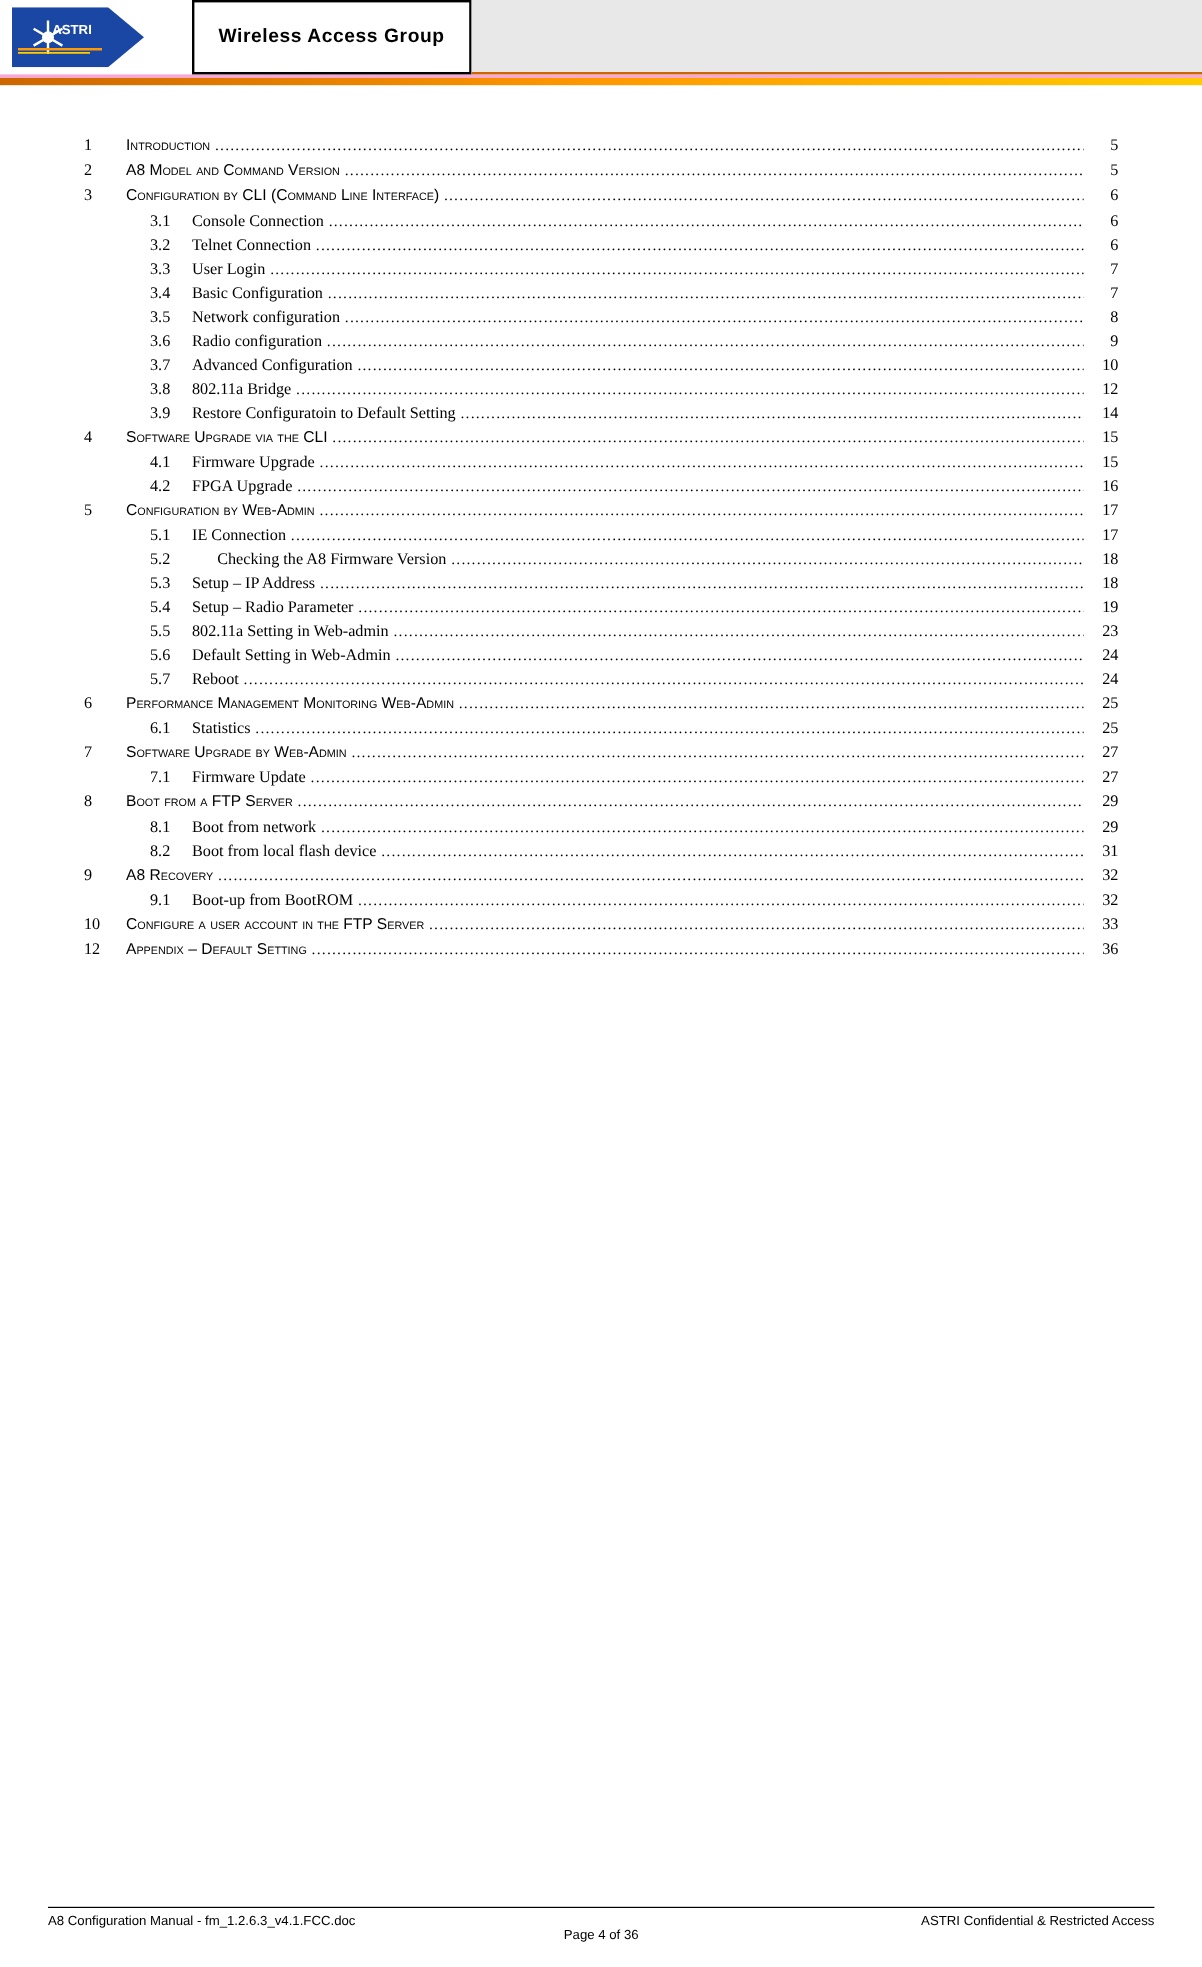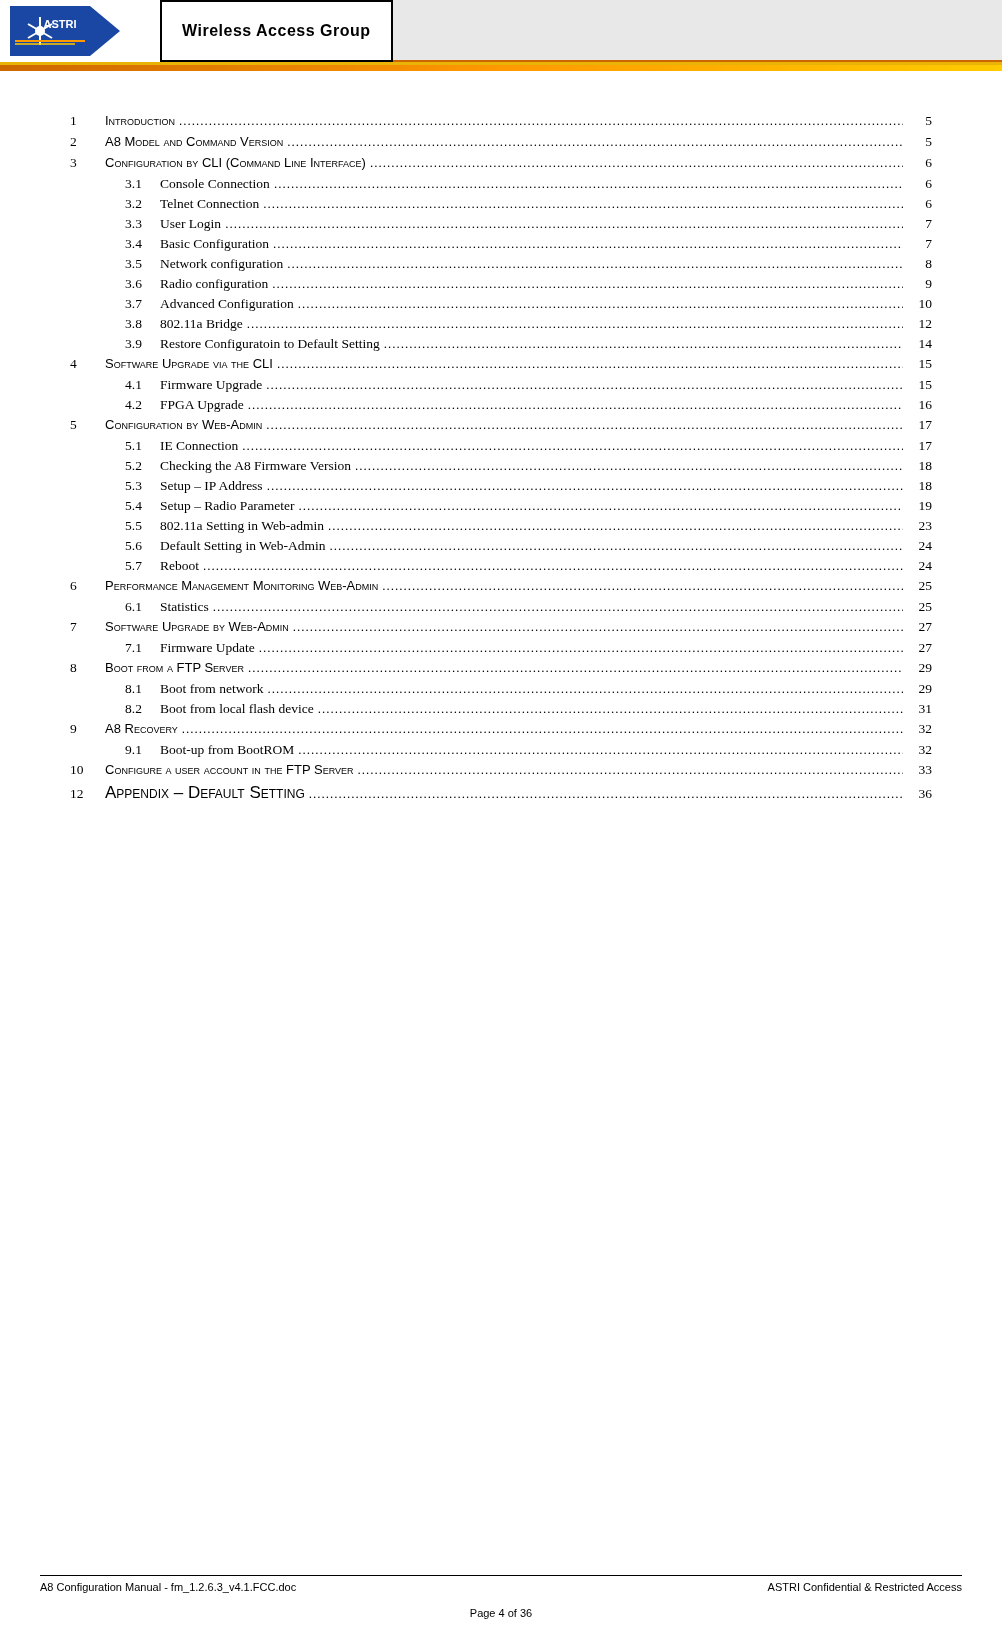--- a/index.html
+++ b/index.html
@@ -10,21 +10,21 @@
       font-family: 'Times New Roman', Times, serif;
       font-size: 14px;
       color: #000000;
       position: relative;
     }
 
     
     .header {
       display: flex;
       align-items: stretch;
-      border-bottom: 3px solid #eab308;
+      border-bottom: 3px solid #f9a8d4;
       height: 65px;
       margin-bottom: 0;
     }
     .header-logo {
       display: flex;
       align-items: center;
       padding: 5px 10px;
       min-width: 160px;
     }
     .logo-svg {
@@ -120,21 +120,21 @@
       display: flex;
       justify-content: space-between;
       font-size: 11px;
       font-family: Arial, sans-serif;
       gap: 32px;
     }
     .footer-page {
       text-align: center;
       font-size: 11px;
       font-family: Arial, sans-serif;
-      margin-top: 14px;
+      margin-top: 0;
     }
   </style>
 </head>
 <body>
 
 <div class="header">
   <div class="header-logo">
 
     <svg class="logo-svg" viewBox="0 0 110 50">
 
@@ -260,21 +260,21 @@
         <span class="toc-page">17</span>
       </div>
       <div class="toc-row sub-entry">
         <span class="toc-num">5.1</span>
         <span style="font-variant: normal;">IE Connection</span>
         <span class="toc-dots"></span>
         <span class="toc-page">17</span>
       </div>
       <div class="toc-row sub-entry">
         <span class="toc-num">5.2</span>
-        <span style="font-variant: normal;">Checking the A8 Firmware Version</span>
+        <span style="font-variant: normal; margin-left: 21px;">Checking the A8 Firmware Version</span>
         <span class="toc-dots"></span>
         <span class="toc-page">18</span>
       </div>
       <div class="toc-row sub-entry">
         <span class="toc-num">5.3</span>
         <span style="font-variant: normal;">Setup – IP Address</span>
         <span class="toc-dots"></span>
         <span class="toc-page">18</span>
       </div>
       <div class="toc-row sub-entry">
@@ -356,21 +356,21 @@
         <span class="toc-page">32</span>
       </div>
       <div class="toc-row main-entry">
         <span class="toc-num">10</span>
         <span style="font-variant: small-caps; font-family: Arial, sans-serif; font-size: 13px; font-weight: normal;">Configure a user account in the FTP Server</span>
         <span class="toc-dots"></span>
         <span class="toc-page">33</span>
       </div>
       <div class="toc-row main-entry">
         <span class="toc-num">12</span>
-        <span style="font-variant: small-caps; font-family: Arial, sans-serif; font-size: 17px; font-weight: normal;">Appendix – Default Setting</span>
+        <span style="font-variant: small-caps; font-family: Arial, sans-serif; font-size: 13px; font-weight: normal;">Appendix – Default Setting</span>
         <span class="toc-dots"></span>
         <span class="toc-page">36</span>
       </div>
     </div>
 </div>
 
 <div class="footer">
   <div class="footer-line"></div>
   <div class="footer-content">
     <span>A8 Configuration Manual - fm_1.2.6.3_v4.1.FCC.doc</span>

